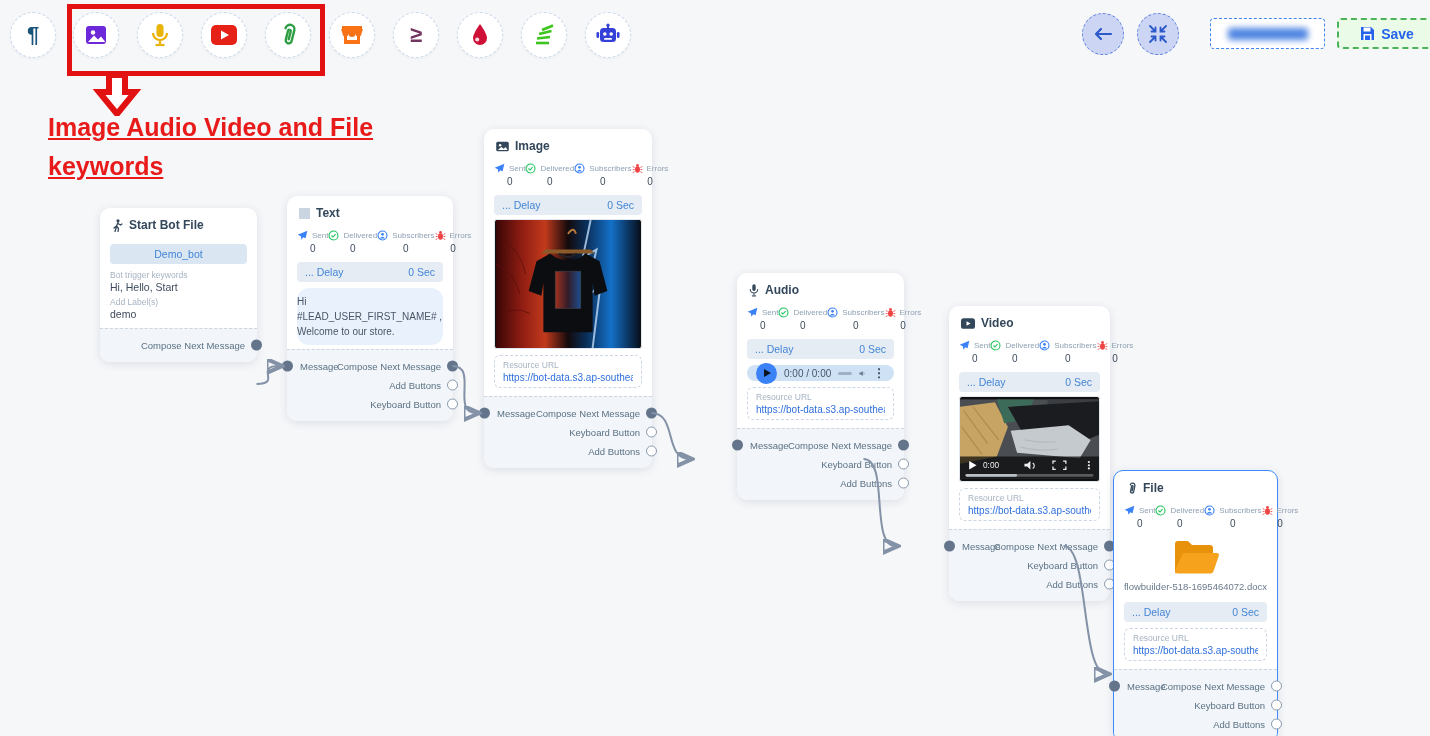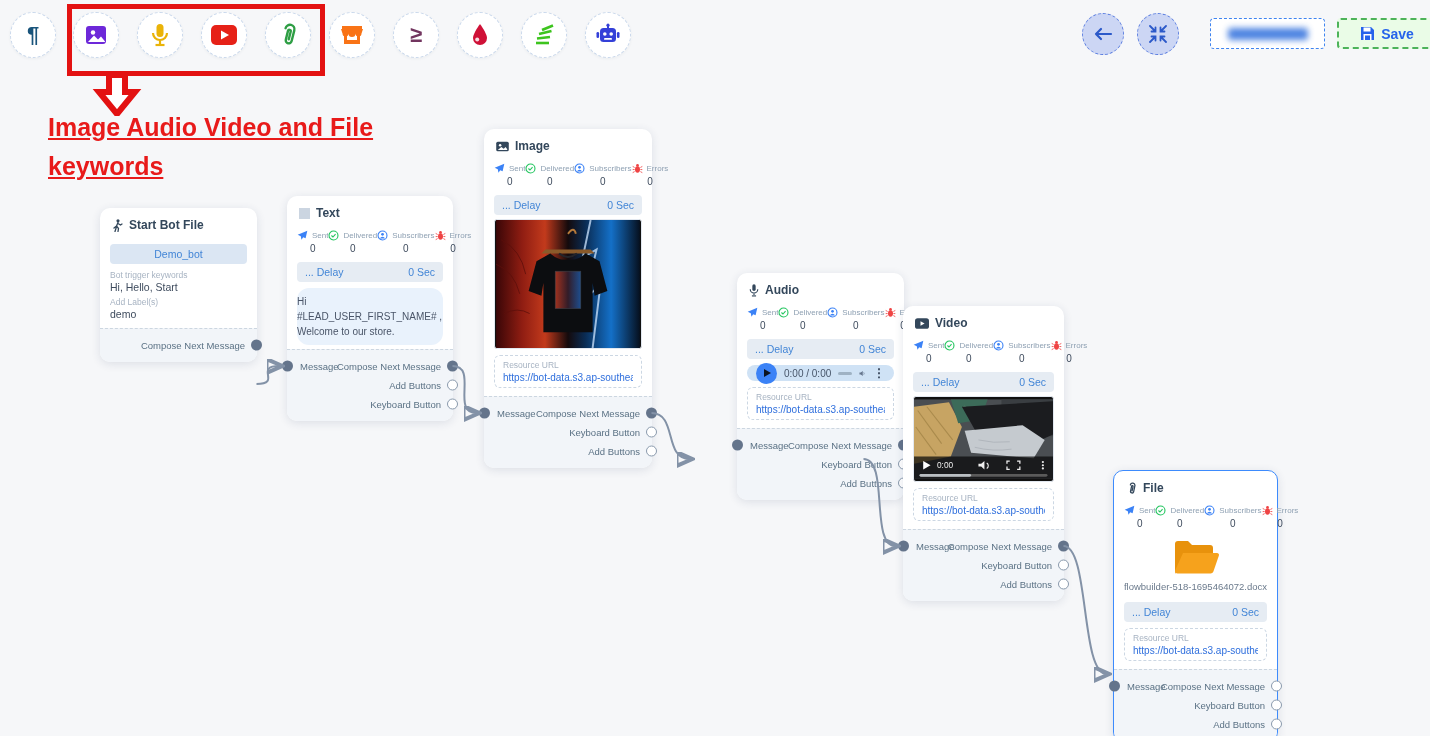--- a/index.html
+++ b/index.html
@@ -501,21 +501,21 @@
           <span>Keyboard Button</span>
         <span class="port hollow port-r"></span>
         </div>
       <div class="frow">
           <span>Add Buttons</span>
         <span class="port hollow port-r"></span>
         </div>
     </div>
   </div>
 
-  <div class="node" style="left:903px; top:306px; width:161px;">
+  <div class="node" style="left:949px; top:306px; width:161px;">
     <div class="node-header">
       <svg width="14" height="11" viewBox="0 0 16 12">
         <rect width="16" height="12" rx="3" fill="#33475b"></rect>
           <path d="M6.3,3.4 L11,6 L6.3,8.6 Z" fill="#fff"></path>
       </svg>
       <span>Video</span>
     </div>
     <div class="stats">
       <div class="stat">
           <div class="stat-top">

